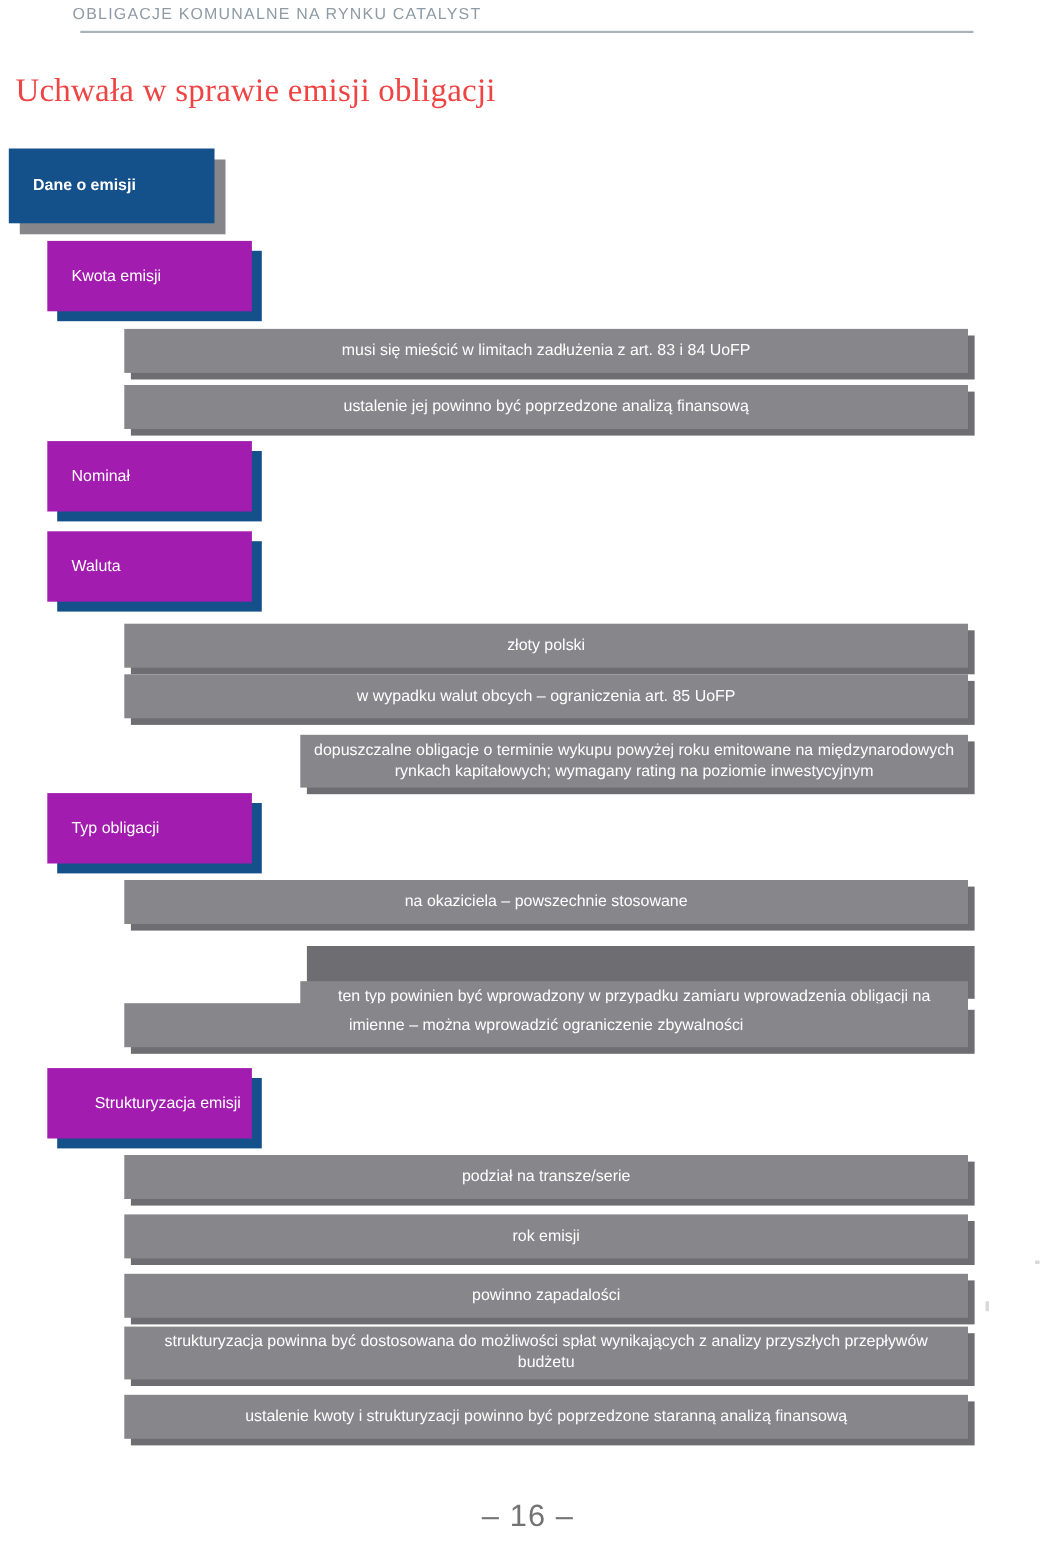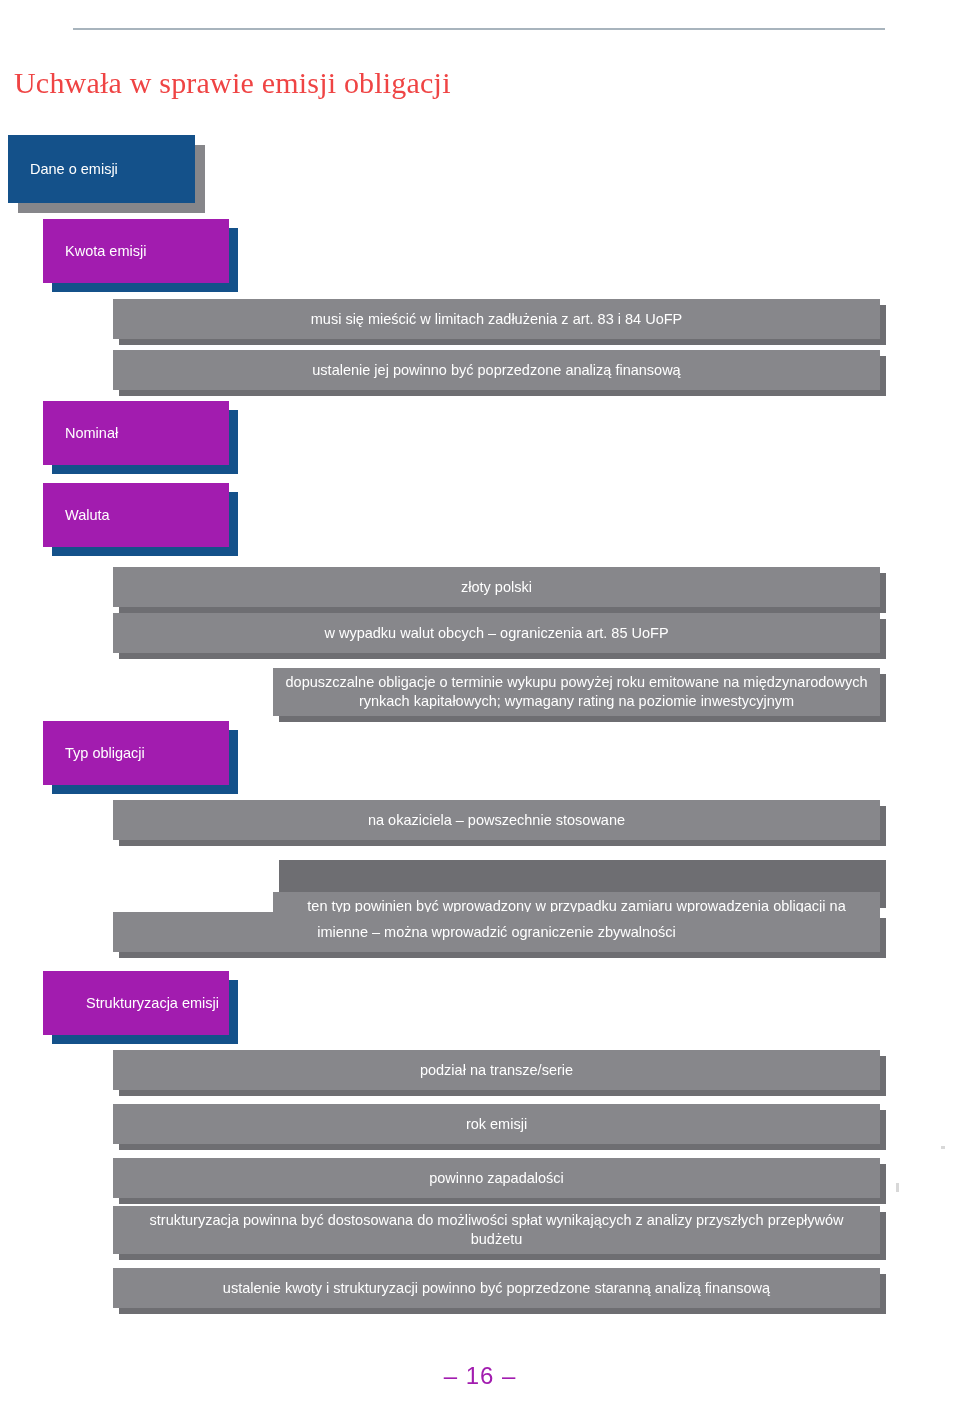--- a/index.html
+++ b/index.html
@@ -74,21 +74,21 @@
   }
   .node .node-label { display: block; width: 100%; }
 
   
   .node.hdr {
     font-size: 14.5px;
     justify-content: flex-start;
     padding-left: 22px;
     text-align: left;
   }
-  .node.hdr.blue   { background: #14518a; }
+  .node.hdr.blue   { background: #14518a; font-weight: bold; }
   .node.hdr.gray   { background: #a21caf; }
 
   
   .node.item {
     background: #87878b;
     font-size: 14.5px;
   }
 
   
   .shadow {
@@ -100,35 +100,36 @@
   .shadow.dark  { background: #6e6e72; }
 
   
   #page-number {
     position: absolute;
     left: 0;
     top: 1362px;
     width: 960px;
     text-align: center;
     font-family: "Liberation Sans", sans-serif;
-    font-size: 24px;
-    color: #a21caf;
+    font-size: 28px;
+    color: #737373;
     letter-spacing: 1px;
   }
 
   
   .margin-mark {
     position: absolute;
     background: #d8d8d8;
   }
 </style>
 </head>
 <body>
 
 <div id="running-header">
+  <div class="rh-text">OBLIGACJE KOMUNALNE NA RYNKU CATALYST</div>
   <div class="rh-rule"></div>
 </div>
 
 <div id="page-title">Uchwała w sprawie emisji obligacji</div>
 
 <div id="diagram">
 
   <div class="shadow gray" style="left:18px; top:145px; width:187px; height:68px;"></div>
   <div class="node hdr blue" style="left:8px; top:135px; width:187px; height:68px;">
     <span class="node-label">Dane o emisji</span>

